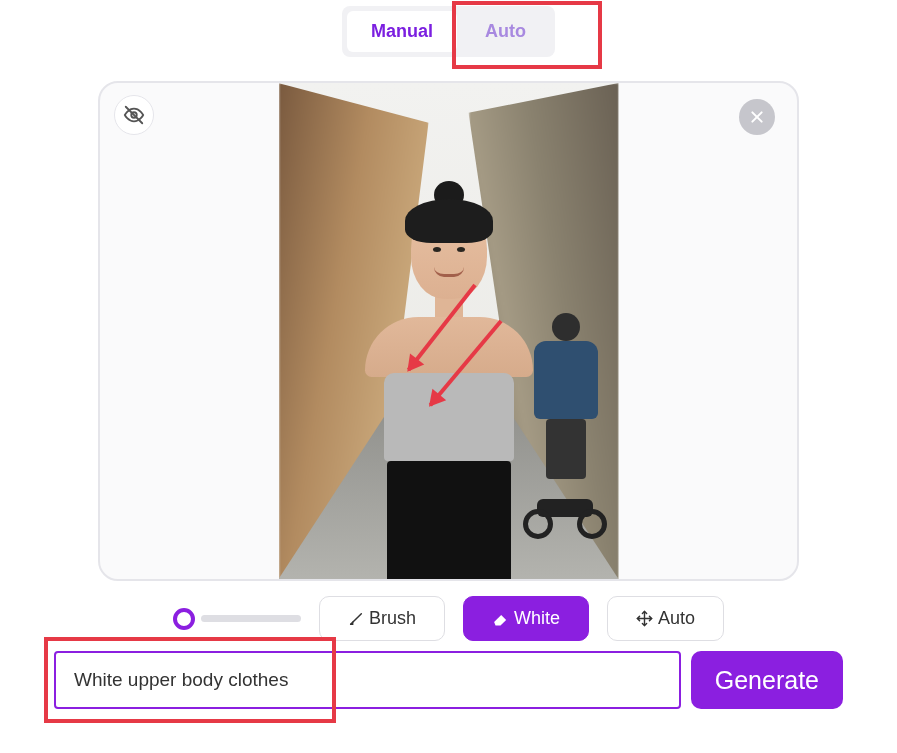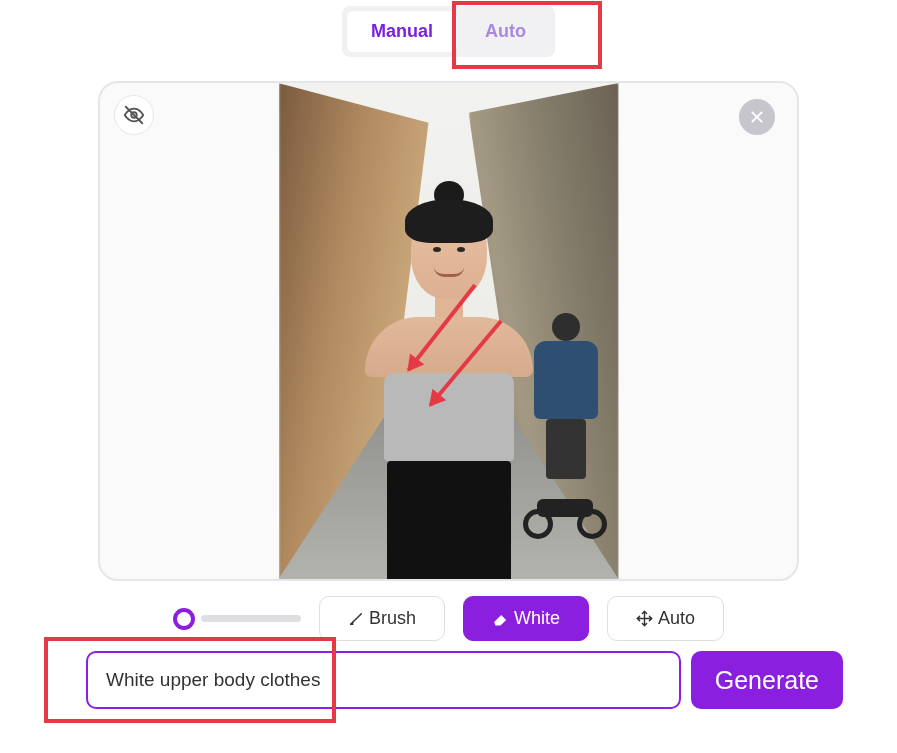--- a/index.html
+++ b/index.html
@@ -242,24 +242,23 @@
       align-items: stretch;
       gap: 10px;
       margin: 10px 54px 0;
       position: relative;
     }
     .prompt-input {
       flex: 1;
       padding: 16px 18px;
       font-size: 19px;
       border: 2px solid #8b1fe0;
-      border-radius: 10px;
+      border-radius: 4px;
       outline: none;
       color: #333;
-      margin-left: 32px;
     }
     .generate-btn {
       padding: 0 24px;
       font-size: 25px;
       font-weight: 500;
       border-radius: 10px;
       background: #8b1fe0;
       color: #fff;
       border: none;
       cursor: pointer;

